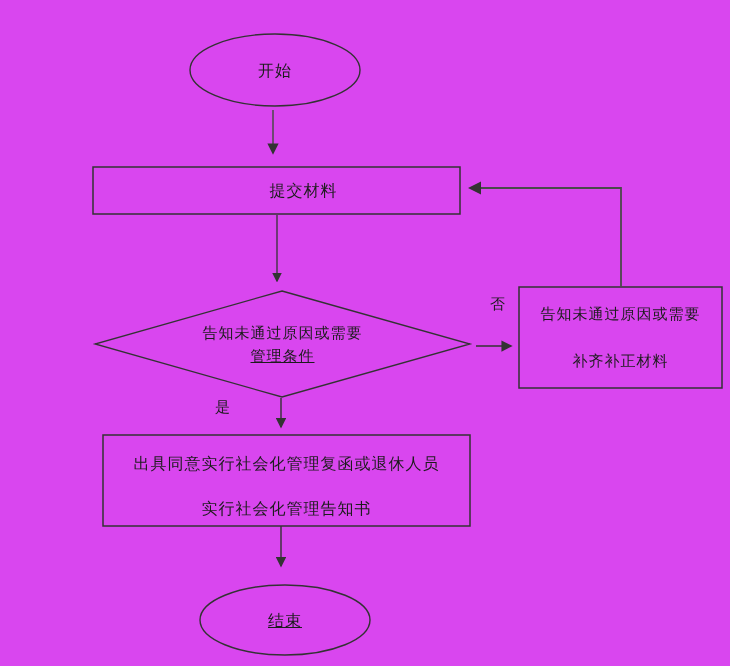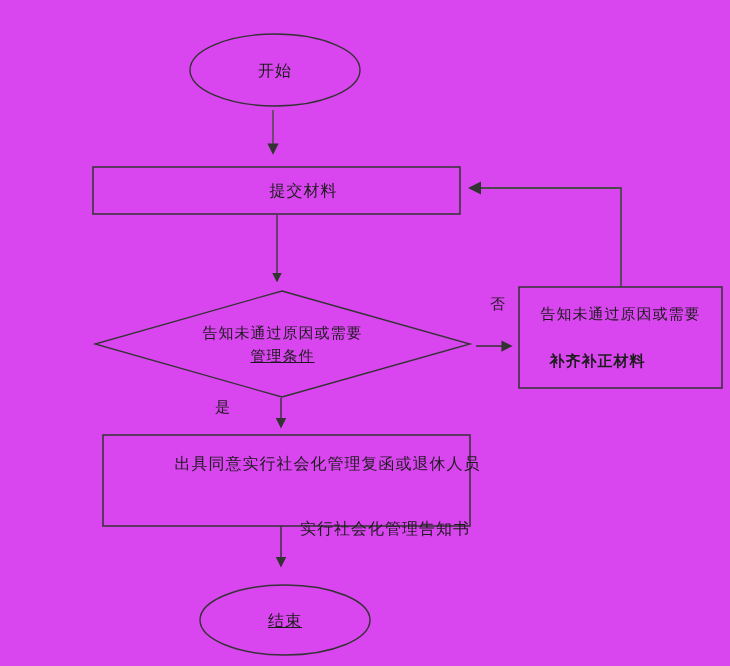--- a/index.html
+++ b/index.html
@@ -76,22 +76,22 @@
   <div class="label" style="left:190px; top:62px; width:170px;">开始</div>
 
   <div class="label" style="left:93px; top:182px; width:367px;margin-left:27px;">提交材料</div>
 
   <div class="label small" style="left:95px; top:325px; width:375px;">告知未通过原因或需要</div>
   <div class="label small" style="left:95px; top:348px; width:375px;text-decoration:underline;">管理条件</div>
 
   <div class="label small" style="left:482px; top:296px; width:32px;">否</div>
 
   <div class="label small" style="left:519px; top:306px; width:203px;">告知未通过原因或需要</div>
-  <div class="label small" style="left:496px; top:353px; width:203px;font-weight:bold;">补齐补正材料</div>
+  <div class="label small" style="left:519px; top:353px; width:203px;">补齐补正材料</div>
 
   <div class="label small" style="left:207px; top:399px; width:32px;">是</div>
 
-  <div class="label" style="left:103px; top:455px; width:367px;padding-left:41px;">出具同意实行社会化管理复函或退休人员</div>
-  <div class="label" style="left:103px; top:520px; width:367px;text-align:right;">实行社会化管理告知书</div>
+  <div class="label" style="left:103px; top:455px; width:367px;">出具同意实行社会化管理复函或退休人员</div>
+  <div class="label" style="left:103px; top:500px; width:367px;">实行社会化管理告知书</div>
 
   <div class="label" style="left:200px; top:612px; width:170px;text-decoration:underline;">结束</div>
 
 </div>
 
 </body></html>

